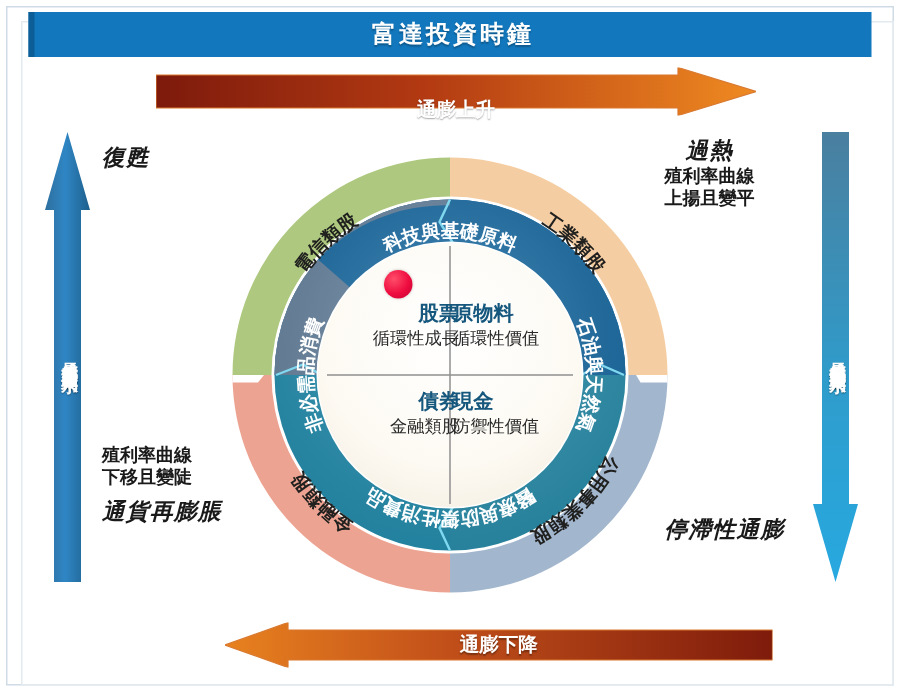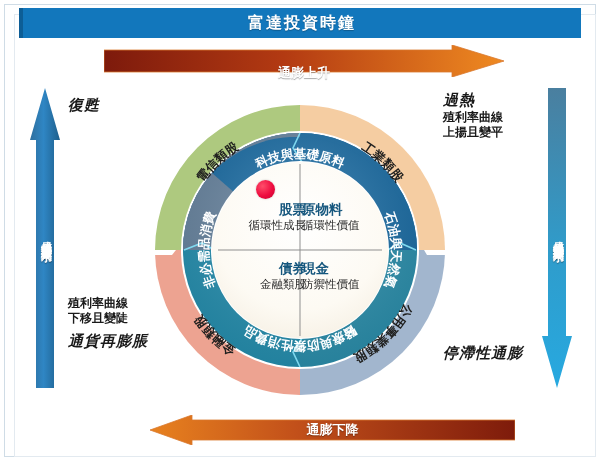--- a/index.html
+++ b/index.html
@@ -60,21 +60,21 @@
     left:0;top:0;width:30px;height:300px;
     display:flex;align-items:center;justify-content:center;
   }
 
   
   .quad-caption{position:absolute;color:#1a1a1a;line-height:1.25;}
   .quad-caption .sub{font-size:12px;font-weight:bold;}
   .quad-caption .phase{font-size:15px;font-weight:bold;letter-spacing:1px;font-style:italic;}
 
   #cap-recovery{left:68px;top:96px;}
-  #cap-overheat{left:443px;top:91px;text-align:left;}
+  #cap-overheat{left:443px;top:91px;text-align:center;}
   #cap-reflation{left:68px;top:296px;}
   #cap-stagflation{left:443px;top:344px;}
 
   
   .clock{position:absolute;left:150px;top:100px;width:300px;height:300px;}
   .clock svg{display:block;}
 
   .ring-label{
     font-size:12.5px;font-weight:bold;fill:#ffffff;
     paint-order:stroke;

